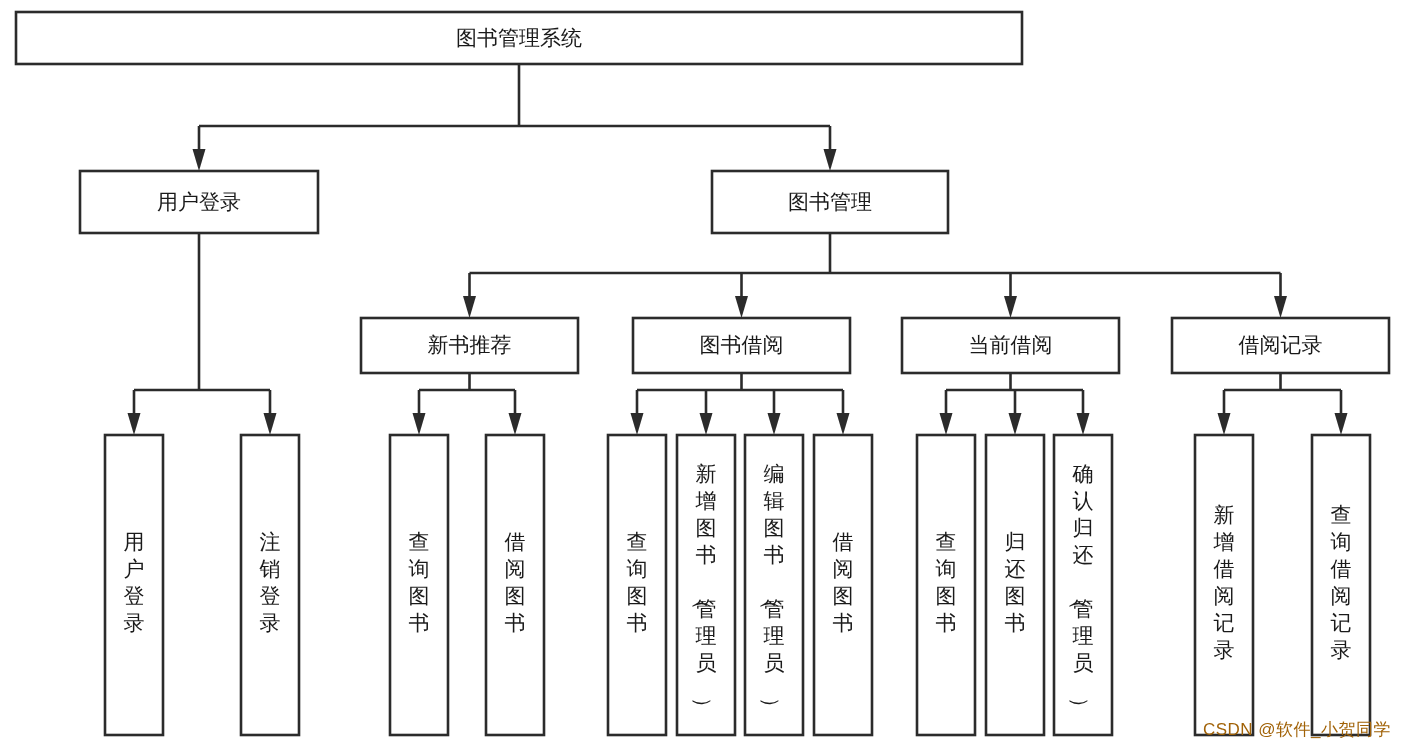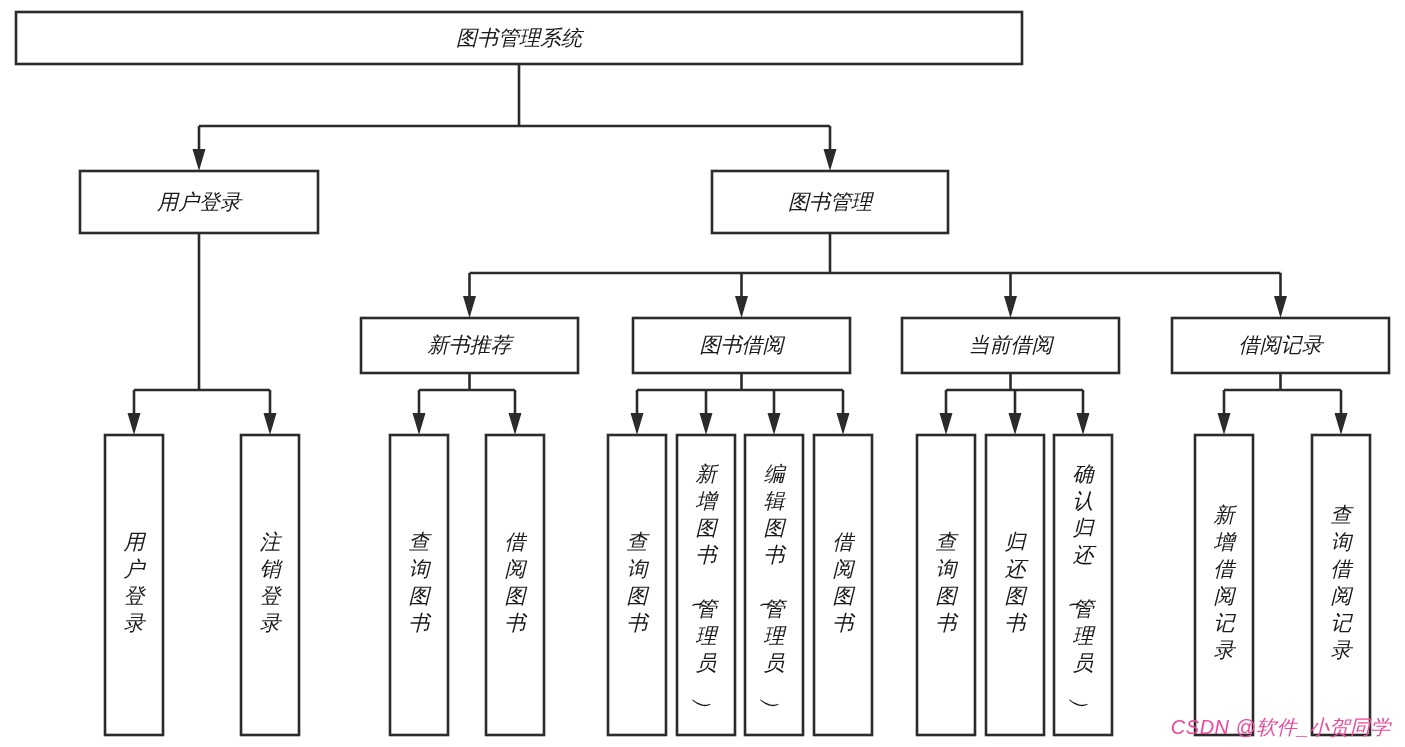--- a/index.html
+++ b/index.html
@@ -9,21 +9,20 @@
   }
   body {
     font-family: "Liberation Sans", "DejaVu Sans", sans-serif;
   }
   #diagram-root {
     position: relative;
     width: 1405px;
     height: 747px;
     background: #ffffff;
     overflow: hidden;
-    font-style: italic;
   }
   svg#tree-svg {
     position: absolute;
     left: 0;
     top: 0;
     width: 1405px;
     height: 747px;
     display: block;
   }
   .node-box {
@@ -52,22 +51,22 @@
     fill: #1a1a1a;
     font-family: "Liberation Sans", "DejaVu Sans", sans-serif;
     font-size: 21px;
     text-anchor: middle;
   }
   .watermark {
     position: absolute;
     right: 14px;
     bottom: 6px;
     font-family: "Liberation Sans", "DejaVu Sans", sans-serif;
-    font-size: 20px;
-    color: #ec4899;
+    font-size: 17px;
+    color: #a16207;
     white-space: nowrap;
     letter-spacing: 0.5px;
     user-select: none;
   }
 </style>
 </head>
 <body>
 
 <div id="diagram-root">
   <svg id="tree-svg" viewBox="0 0 1405 747">

